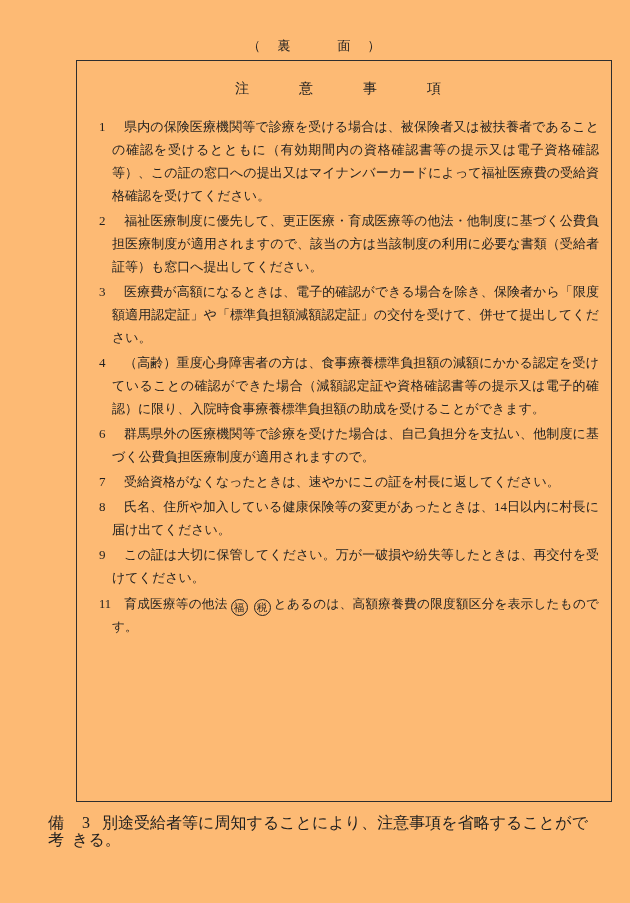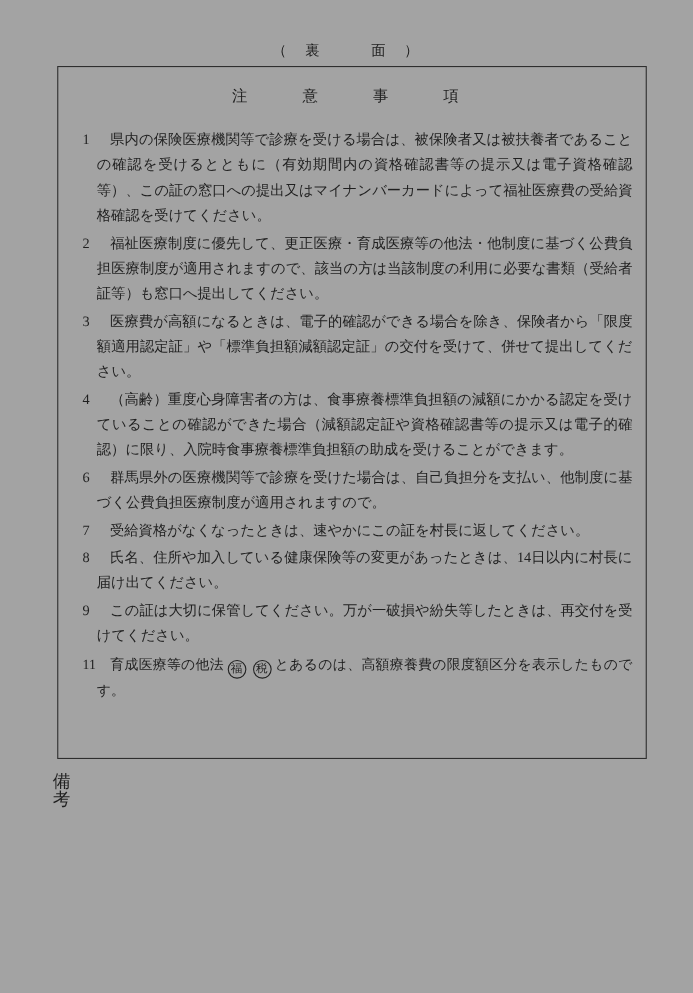--- a/index.html
+++ b/index.html
@@ -4,36 +4,36 @@
 <style>
   * { margin: 0; padding: 0; box-sizing: border-box; }
   html, body { background: #ffffff; }
   body {
     width: 630px; height: 903px;
     font-family: "Liberation Serif", "DejaVu Serif", serif;
     color: #1f1f1f;
     position: relative;
     overflow: hidden;
   }
-  .page { width: 630px; height: 903px; background: #a3a3a3; }
+  .page { width: 630px; height: 903px; background: #fdba74; }
 
   .back-title {
     padding-top: 38px;
     text-align: center;
     font-size: 13px;
     line-height: 16px;
     letter-spacing: 2px;
     white-space: pre;
   }
 
   .notice-box {
-    margin-left: 52px;
+    margin-left: 76px;
     margin-top: 6px;
     width: 536px;
-    height: 630px;
+    height: 742px;
     border: 1px solid #2e2e2e;
     padding: 12px 12px 0 0;
     overflow: hidden;
   }
 
   .notice-heading {
     text-align: center;
     font-size: 14px;
     line-height: 20px;
     letter-spacing: 50px;
@@ -125,16 +125,17 @@
 
 
       <div class="item item-11"><span class="num">11</span><span>育成医療等の他法</span><span class="badge">福</span><span class="badge">税</span><span>とあるのは、高額療養費の限度額区分を表示したものです。</span></div>
 
     </div>
   </div>
 
   <div class="remarks">
     <span class="remarks-label">備考</span>
     <div class="remark-list">
+      <div class="remark"><span class="rnum">3</span><span>別途受給者等に周知することにより、注意事項を省略することができる。</span></div>
     </div>
   </div>
 
 </div>
 
 </body></html>

